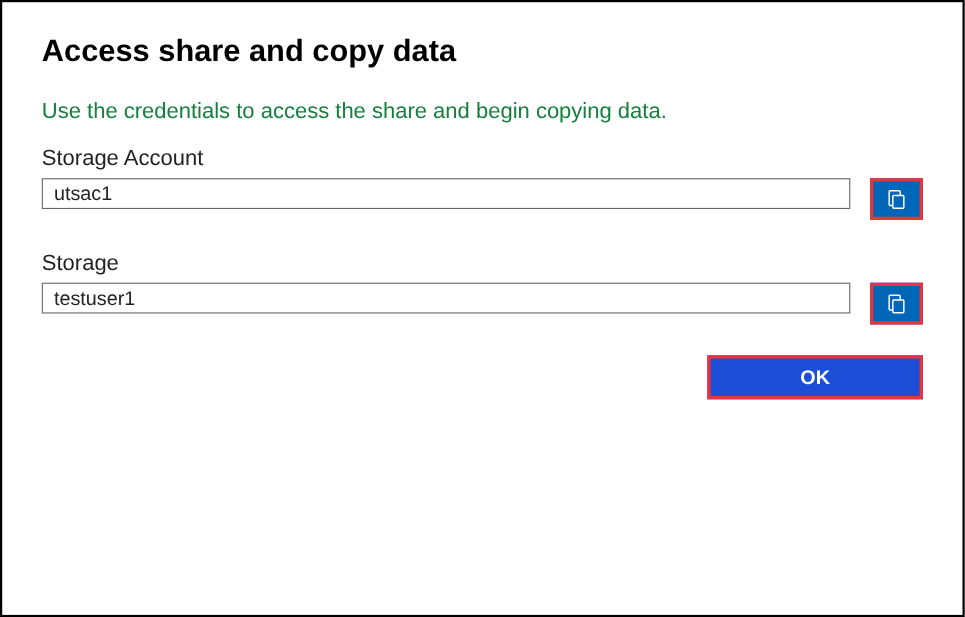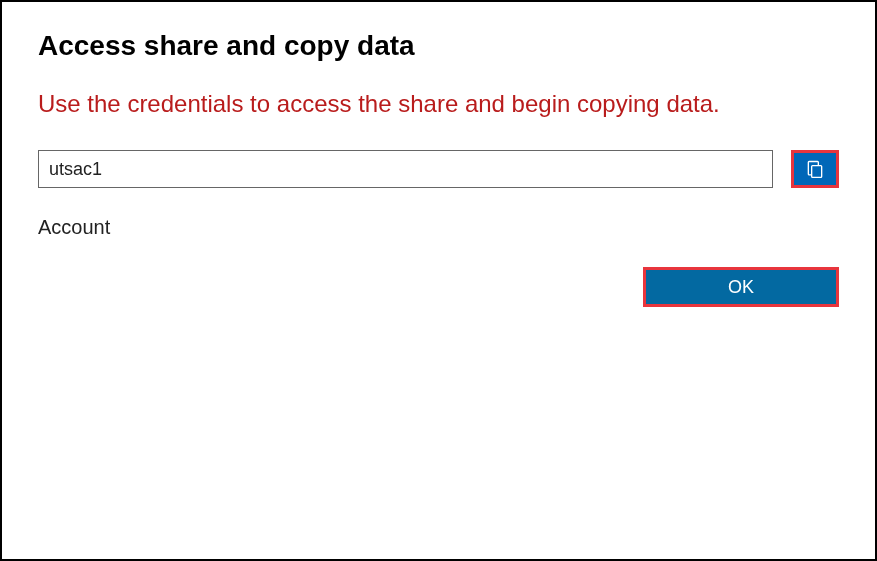--- a/index.html
+++ b/index.html
@@ -16,43 +16,43 @@
       padding: 28px 36px 24px 36px;
       position: relative;
     }
     .title {
       font-size: 28px;
       font-weight: 700;
       color: #000;
       margin-bottom: 28px;
     }
     .description {
-      font-size: 24px;
-      color: #b91c1c;
+      font-size: 20px;
+      color: #15803d;
       font-weight: 400;
-      margin-bottom: 32px;
+      margin-bottom: 20px;
     }
     .field-group {
       margin-bottom: 28px;
     }
     .field-label {
       font-size: 20px;
       color: #222;
       font-weight: 400;
       margin-bottom: 6px;
       display: block;
     }
     .field-row {
       display: flex;
       align-items: stretch;
       gap: 18px;
     }
     .field-input {
       flex: 1;
-      height: 38px;
+      height: 28px;
       border: 1px solid #666;
       padding: 6px 10px;
       font-size: 18px;
       font-family: inherit;
       color: #222;
       background: #fff;
       outline: none;
     }
     .copy-btn {
       width: 48px;
@@ -73,53 +73,63 @@
       stroke-width: 1.6;
     }
     .footer {
       display: flex;
       justify-content: flex-end;
       margin-top: 10px;
     }
     .ok-btn {
       width: 196px;
       height: 40px;
-      background: #0369a1;
+      background: #1d4ed8;
       border: 3px solid #e8353d;
       color: #fff;
       font-size: 18px;
       font-family: inherit;
-      font-weight: 400;
+      font-weight: 700;
       cursor: pointer;
       display: flex;
       align-items: center;
       justify-content: center;
     }
   </style>
 </head>
 <body>
 
 <h1 class="title">Access share and copy data</h1>
 
 <p class="description">Use the credentials to access the share and begin copying data.</p>
 
 <div class="field-group">
+  <label class="field-label">Storage Account</label>
   <div class="field-row">
     <input type="text" class="field-input" value="utsac1" style="">
     <button class="copy-btn">
       <svg viewBox="0 0 24 24">
         <rect x="8" y="8" width="12" height="14" rx="1"></rect>
         <path d="M16 8 V4 a1 1 0 0 0 -1 -1 H5 a1 1 0 0 0 -1 1 v14 a1 1 0 0 0 1 1 h3"></path>
       </svg>
     </button>
   </div>
 </div>
 
 <div class="field-group">
-  <label class="field-label">Account</label>
+  <label class="field-label">Storage</label>
+  <div class="field-row">
+    <input type="text" class="field-input" value="testuser1" style="">
+    <button class="copy-btn">
+      <svg viewBox="0 0 24 24">
+        <rect x="8" y="8" width="12" height="14" rx="1"></rect>
+        <path d="M16 8 V4 a1 1 0 0 0 -1 -1 H5 a1 1 0 0 0 -1 1 v14 a1 1 0 0 0 1 1 h3"></path>
+      </svg>
+    </button>
+  </div>
 </div>
 
 <div class="field-group">
 </div>
 
 <div class="footer">
   <button class="ok-btn">OK</button>
 </div>
 
 </body></html>

